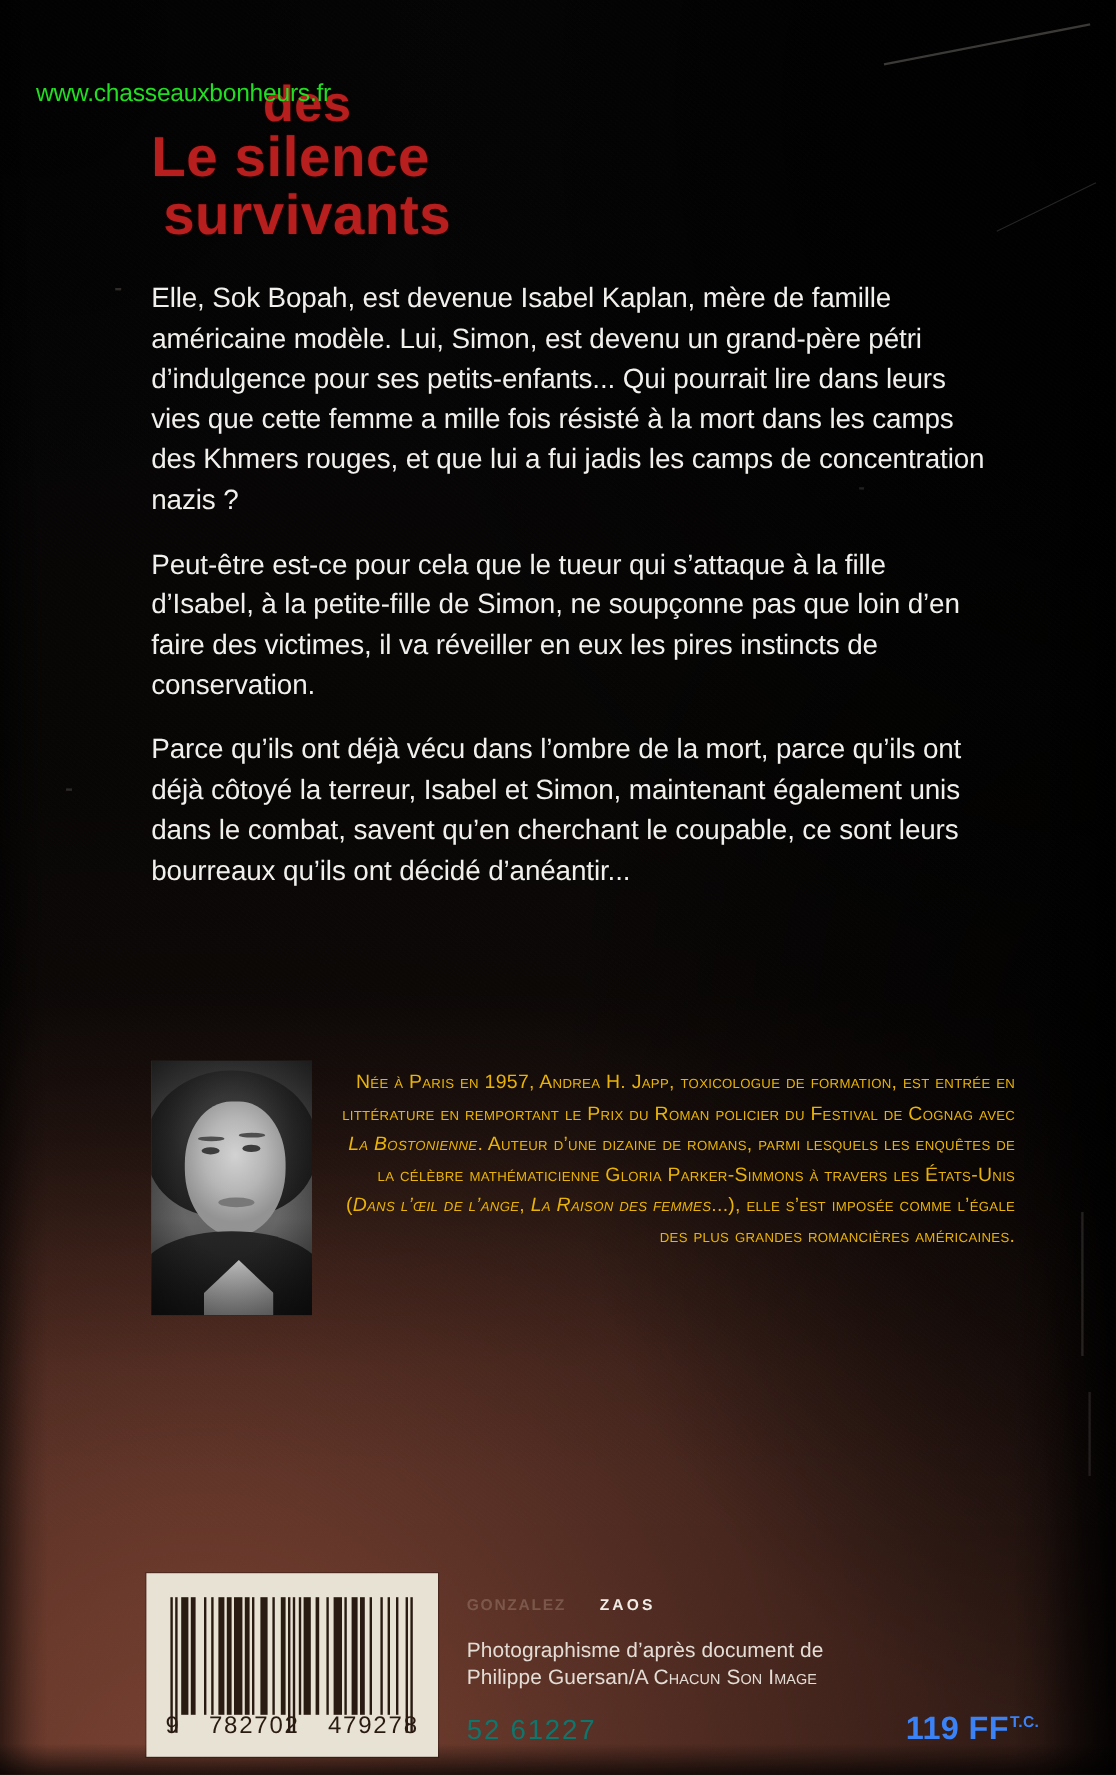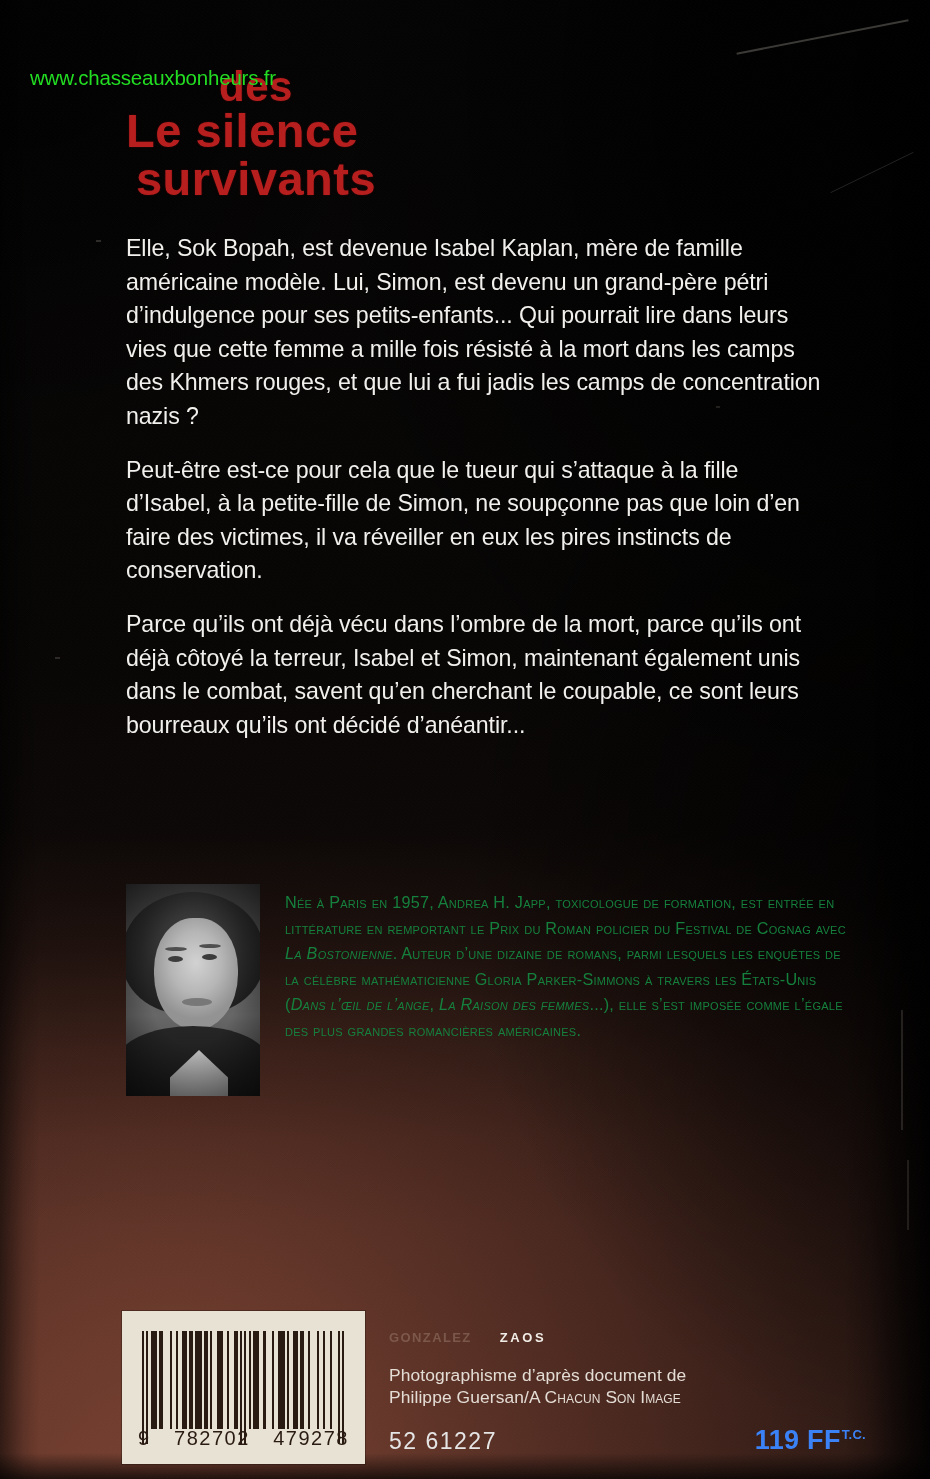--- a/index.html
+++ b/index.html
@@ -214,27 +214,28 @@
     background: radial-gradient(75% 70% at 50% 45%, rgba(0,0,0,0) 45%, rgba(0,0,0,0.55) 100%);
   }
 
   .author-bio {
     margin-left: 25px;
     flex: 1 1 auto;
     padding-top: 6px;
   }
   .author-bio p {
     margin: 0;
-    color: #15803d;
+    color: #eab308;
     font-size: 16.2px;
     line-height: 25.6px;
     font-variant: small-caps;
     font-family: "Liberation Sans Narrow", "Liberation Sans", sans-serif;
     font-stretch: condensed;
     letter-spacing: 0.25px;
+    text-align: right;
   }
   .author-bio .ital { font-style: italic; }
 
   
   .barcode {
     position: absolute;
     left: 122px;
     top: 1311px;
     width: 243px;
     height: 153px;
@@ -298,21 +299,21 @@
     line-height: 22px;
     letter-spacing: 0.1px;
     white-space: nowrap;
   }
   .credit .sc { font-variant: small-caps; }
 
   .ref-number {
     position: absolute;
     left: 389px;
     top: 1428px;
-    color: #e5e5e5;
+    color: #0f766e;
     font-size: 23px;
     letter-spacing: 1.5px;
     z-index: 20;
   }
   .price {
     position: absolute;
     right: 64px;
     top: 1425px;
     color: #3b82f6;
     font-size: 27px;

